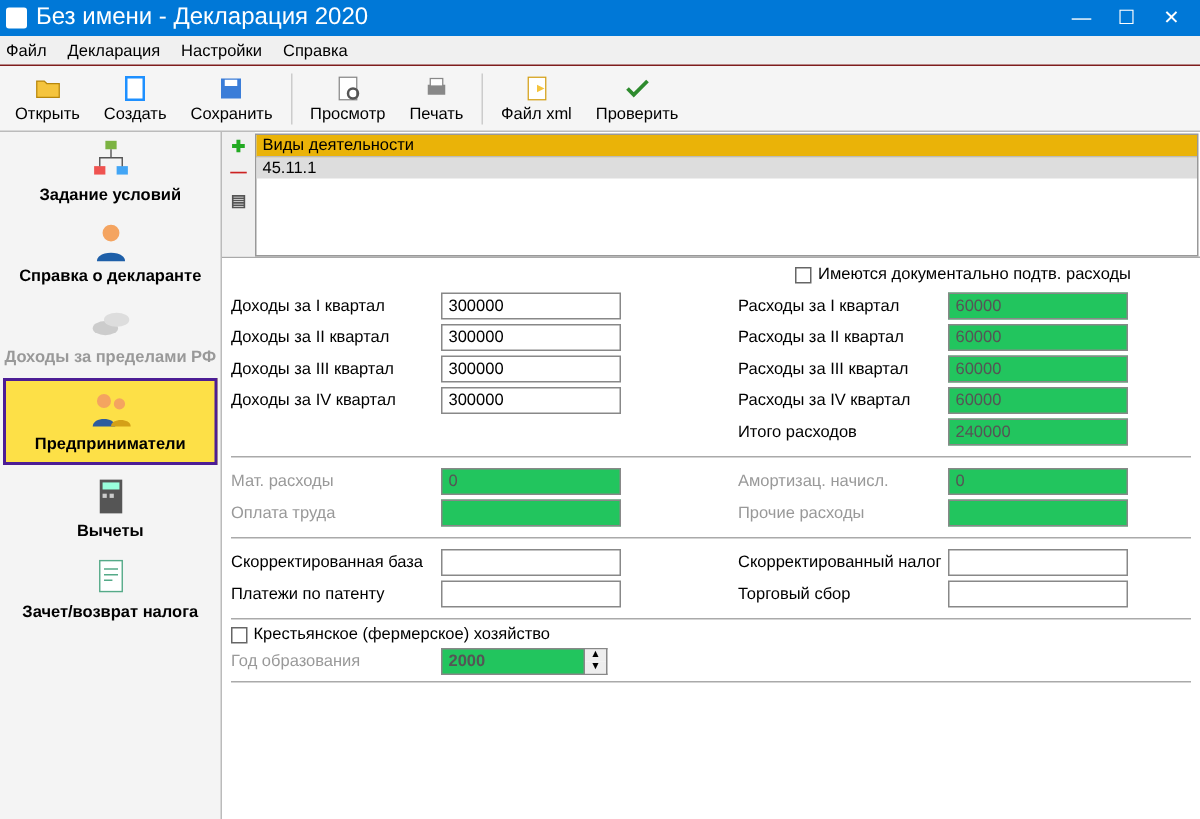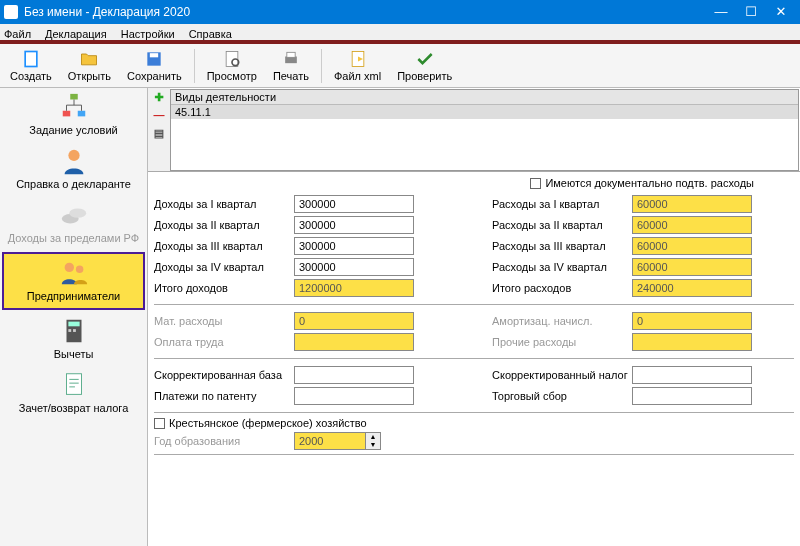--- a/index.html
+++ b/index.html
@@ -14,28 +14,28 @@
   }
   .titlebar {
     background: #0078d7;
     color: #fff;
     height: 24px;
     display: flex;
     align-items: center;
     padding: 0 4px;
   }
   .titlebar .icon { width: 14px; height: 14px; background: #fff; margin-right: 6px; border-radius: 2px; }
-  .titlebar .title { flex: 1; font-size: 12px; }
+  .titlebar .title { flex: 1; font-size: 16px; }
   .titlebar .winbtn { width: 30px; text-align: center; font-size: 13px; line-height: 24px; }
   .menubar {
     background: #f0f0f0;
-    border-bottom: 4px solid #7f1d1d;
+    border-bottom: 1px solid #7f1d1d;
     height: 20px;
     display: flex;
-    align-items: flex-end;
+    align-items: center;
     padding: 0 4px;
   }
   .menubar .mitem { margin-right: 14px; cursor: default; }
   .toolbar {
     background: #f5f5f5;
     border-bottom: 1px solid #bbb;
     height: 44px;
     display: flex;
     align-items: center;
     padding: 0 2px;
@@ -60,20 +60,21 @@
     border-right: 1px solid #bbb;
     overflow: hidden;
   }
   .sitem {
     display: flex;
     flex-direction: column;
     align-items: center;
     padding: 4px 2px 6px;
     text-align: right;
     cursor: pointer;
+    font-weight: bold;
   }
   .sitem.selected { background: #fde047; border: 2px solid #4c1d95; margin: 2px; }
   .sitem svg, .sitem .ico { width: 30px; height: 30px; }
   .sitem .lbl { margin-top: 2px; line-height: 12px; }
   .sitem.disabled { color: #999; }
   .main {
     flex: 1;
     display: flex;
     flex-direction: column;
     overflow: hidden;
@@ -94,39 +95,39 @@
     gap: 4px;
   }
   .listbtns .lb { width: 14px; height: 14px; display:flex; align-items:center; justify-content:center; font-weight:bold; }
   .listbox {
     flex: 1;
     display: flex;
     flex-direction: column;
     border: 1px solid #999;
     margin: 1px 1px 0 0;
   }
-  .listbox .lhdr { background: #e5e5e5; border-bottom: 1px solid #bbb; padding: 1px 4px; }
+  .listbox .lhdr { background: #eab308; border-bottom: 1px solid #bbb; padding: 1px 4px; }
   .listbox .lrow { background: #ddd; padding: 1px 4px; }
   .form {
     flex: 1;
     overflow-y: auto;
     padding: 2px 6px 0 6px;
   }
   .row { display: flex; align-items: center; margin: 3px 0; }
   .lab { width: 140px; }
   .lab.dis { color: #999; }
   .inp {
     height: 18px;
     border: 1px solid #888;
     padding: 0 4px;
     font-size: 11px;
     width: 120px;
     background: #fff;
   }
-  .inp.ro { background: #fde047; color: #555; }
+  .inp.ro { background: #22c55e; color: #555; }
   .twocol { display: flex; gap: 36px; }
   .colL, .colR { flex: 1; }
   .hr { border-top: 1px solid #aaa; margin: 4px 0; }
   .chk { display: inline-block; width: 11px; height: 11px; border: 1px solid #666; margin-right: 4px; vertical-align: middle; background:#fff; }
   .spinner { display:inline-flex; }
   .spinbtns { display:flex; flex-direction:column; border:1px solid #888; border-left:none; }
   .spinbtns div { width:14px; height:8px; font-size:7px; line-height:8px; text-align:center; background:#eee; }
 </style>
 </head>
 <body>
@@ -142,29 +143,29 @@
 <div class="menubar">
   <div class="mitem">Файл</div>
   <div class="mitem">Декларация</div>
   <div class="mitem">Настройки</div>
   <div class="mitem">Справка</div>
 </div>
 
 <div class="toolbar">
   <div class="tbtn">
     <svg viewBox="0 0 24 24">
+        <path d="M3 6h6l2 2h10v11H3z" fill="#f5c43d" stroke="#b8860b"></path>
+      </svg>
+    <span>Открыть</span>
+  </div>
+  <div class="tbtn">
+    <svg viewBox="0 0 24 24">
         <rect x="5" y="3" width="14" height="18" fill="#fff" stroke="#1e90ff" stroke-width="2"></rect>
       </svg>
     <span>Создать</span>
-  </div>
-  <div class="tbtn">
-    <svg viewBox="0 0 24 24">
-        <path d="M3 6h6l2 2h10v11H3z" fill="#f5c43d" stroke="#b8860b"></path>
-      </svg>
-    <span>Открыть</span>
   </div>
   <div class="tbtn">
     <svg viewBox="0 0 24 24">
         <rect x="4" y="4" width="16" height="16" fill="#3b7dd8"></rect>
         <rect x="7" y="5" width="10" height="5" fill="#fff"></rect>
       </svg>
     <span>Сохранить</span>
   </div>
   <div class="tsep"></div>
   <div class="tbtn">
@@ -280,24 +281,20 @@
               <input class="inp" value="300000" style="">
             </div>
           <div class="row">
               <div class="lab">Доходы за III квартал</div>
               <input class="inp" value="300000" style="">
             </div>
           <div class="row">
               <div class="lab">Доходы за IV квартал</div>
               <input class="inp" value="300000" style="">
             </div>
-          <div class="row">
-              <div class="lab">Итого доходов</div>
-              <input class="inp ro" readonly="" value="1200000" style="">
-            </div>
         </div>
         <div class="colR">
           <div class="row">
               <div class="lab">Расходы за I квартал</div>
               <input class="inp ro" readonly="" value="60000" style="">
             </div>
           <div class="row">
               <div class="lab">Расходы за II квартал</div>
               <input class="inp ro" readonly="" value="60000" style="">
             </div>
@@ -365,21 +362,21 @@
       </div>
 
       <div class="hr"></div>
       <div class="row">
         <span class="chk"></span>
         <span>Крестьянское (фермерское) хозяйство</span>
       </div>
       <div class="row">
         <div class="lab dis">Год образования</div>
         <div class="spinner">
-          <input class="inp ro" style="width: 72px;" readonly="" value="2000">
+          <input class="inp ro" style="width: 96px; font-weight: bold;" readonly="" value="2000">
           <div class="spinbtns">
               <div>▲</div>
               <div>▼</div>
             </div>
         </div>
       </div>
 
       <div class="hr"></div>
     </div>
   </div>

